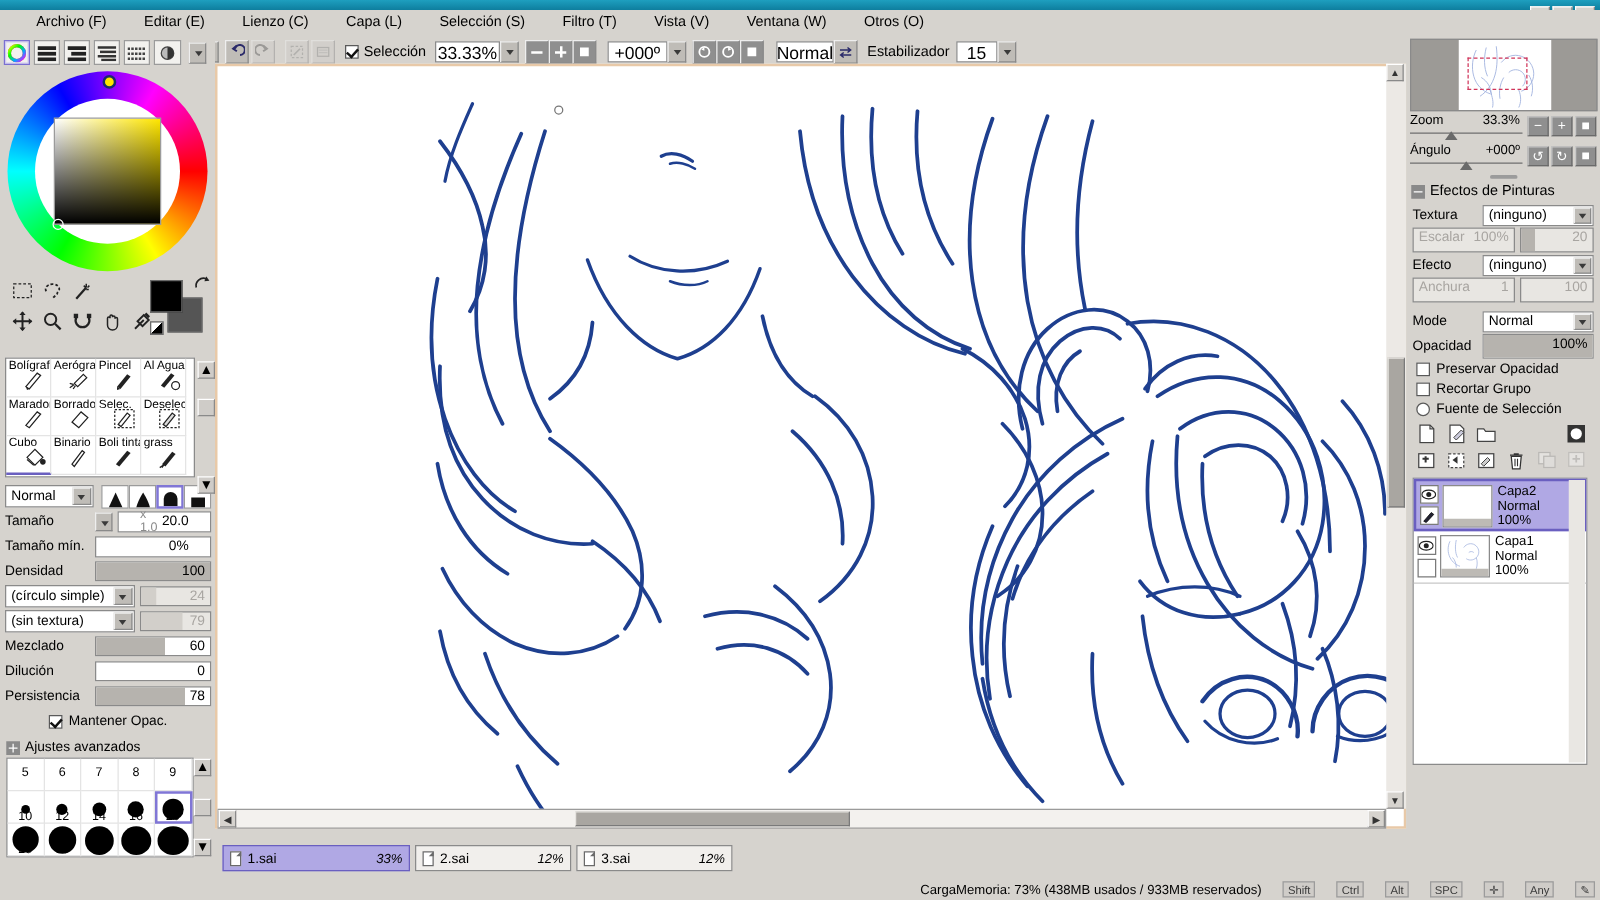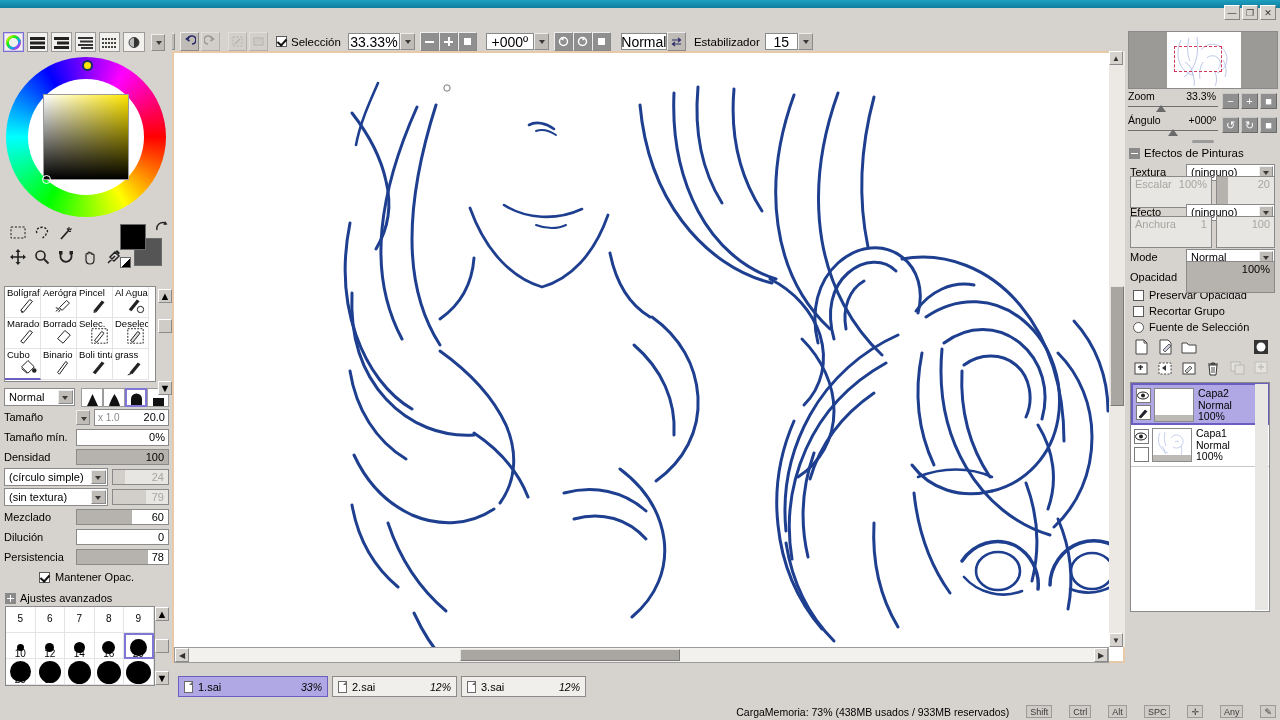--- a/index.html
+++ b/index.html
@@ -92,21 +92,21 @@
   .bcell.sel{border-bottom:2px solid #6a5fc0;}
   .brushscroll{position:absolute;right:4px;top:3px;width:14px;height:96px;}
   .bs-btn{width:14px;height:14px;background:#cfccc8;border:1px solid #8a8a8a;
     border-top-color:#fff;border-left-color:#fff;display:flex;align-items:center;justify-content:center;}
 
   
   .params{margin:6px 4px 0 4px;width:165px;font-size:11px;}
   .prow{display:flex;align-items:center;height:18px;margin-bottom:2px;}
   .plabel{width:72px;font-size:11px;}
   .textbox{background:#fff;border:1px solid #8a8a8a;height:17px;
-    display:flex;align-items:center;padding:0 3px;font-size:11px;}
+    display:flex;align-items:center;padding:0 17px;font-size:11px;}
   .slider{position:relative;height:16px;border:1px solid #8a8a8a;background:#fff;flex:1;}
   .slider .fill{position:absolute;left:0;top:0;bottom:0;background:#b6b3ae;}
   .slider .val{position:absolute;right:4px;top:0;line-height:15px;font-size:11px;}
   .slider.dis{background:#e8e6e2;color:#a9a6a2;}
   .slider.dis .fill{background:#d2cfca;}
   .slider.dis .val{color:#a8a5a1;margin-left:36px;}
   .combo{position:relative;border:1px solid #8a8a8a;background:#fff;height:18px;
     display:flex;align-items:center;padding-left:4px;font-size:11px;}
   .combo .cb{position:absolute;right:1px;top:1px;width:15px;height:14px;
     background:#bfbcb7;border:1px solid #8a8a8a;border-top-color:#eee;border-left-color:#eee;}
@@ -167,21 +167,21 @@
   .minusbox{width:11px;height:11px;background:#8a8a8a;position:relative;}
   .minusbox:before{content:"";position:absolute;left:2px;top:5px;width:7px;height:1px;background:#fff;}
   .rrow{display:flex;align-items:center;padding:1px 5px;gap:4px;font-size:11px;height:20px;}
   .rrow .rl{width:52px;}
   .rcombo{position:relative;flex:1;height:17px;border:1px solid #8a8a8a;background:#fff;
     display:flex;align-items:center;padding-left:4px;font-size:11px;}
   .rcombo .cb{position:absolute;right:1px;top:1px;width:14px;height:13px;background:#bfbcb7;
     border:1px solid #8a8a8a;border-top-color:#eee;border-left-color:#eee;}
   .rcombo .cb:after{content:"";position:absolute;top:4px;left:3px;
     border-left:3px solid transparent;border-right:3px solid transparent;border-top:4px solid #3a3a3a;}
-  .rslider{position:relative;flex:1;height:32px;border:1px solid #8a8a8a;background:#fff;}
+  .rslider{position:relative;flex:1;height:20px;border:1px solid #8a8a8a;background:#fff;}
   .rslider .fill{position:absolute;left:0;top:0;bottom:0;background:#b6b3ae;}
   .rslider .val{position:absolute;right:4px;top:0;line-height:15px;}
   .rslider.dis{background:#e8e6e2;}
   .rslider.dis .val{color:#a8a5a1;}
   .rcheck{display:flex;align-items:center;gap:5px;padding:1px 8px;font-size:11px;height:16px;}
   .radio{width:11px;height:11px;border-radius:50%;border:1px solid #5a5a5a;background:#fff;}
   .layerbtns{display:grid;grid-template-columns:repeat(6,23px);gap:1px;padding:3px 5px;}
   .lbtn{width:22px;height:18px;display:flex;align-items:center;justify-content:center;}
   .lbtn.dis{opacity:.35;}
   .layerlist{margin:2px 5px;border:1px solid #8a8a8a;background:#fff;width:140px;height:230px;position:relative;}
@@ -213,20 +213,31 @@
 
 <div id="app">
 
   <div class="titlebar"></div>
   <div class="wincontrols">
     <div class="wbtn">—</div>
     <div class="wbtn">❐</div>
     <div class="wbtn">✕</div>
   </div>
 
+  <div class="menubar">
+    <div class="menuitem">Archivo (F)</div>
+    <div class="menuitem">Editar (E)</div>
+    <div class="menuitem">Lienzo (C)</div>
+    <div class="menuitem">Capa (L)</div>
+    <div class="menuitem">Selección (S)</div>
+    <div class="menuitem">Filtro (T)</div>
+    <div class="menuitem">Vista (V)</div>
+    <div class="menuitem">Ventana (W)</div>
+    <div class="menuitem">Otros (O)</div>
+  </div>
 
   <div class="toolbar">
     <div style="width:160px"></div>
     <div class="ddbtn"></div>
     <div style="width:5px"></div>
     <div class="tb-seg">
       <div class="sqbtn">
         <svg width="13" height="13" viewBox="0 0 13 13">
             <path d="M9 9 A4 4 0 1 0 5 4 L5 4" fill="none" stroke="#2a2a6a" stroke-width="1.6"></path>
             <path d="M6.5 1.5 L3.5 4 L6.5 6" fill="none" stroke="#2a2a6a" stroke-width="1.6"></path>

